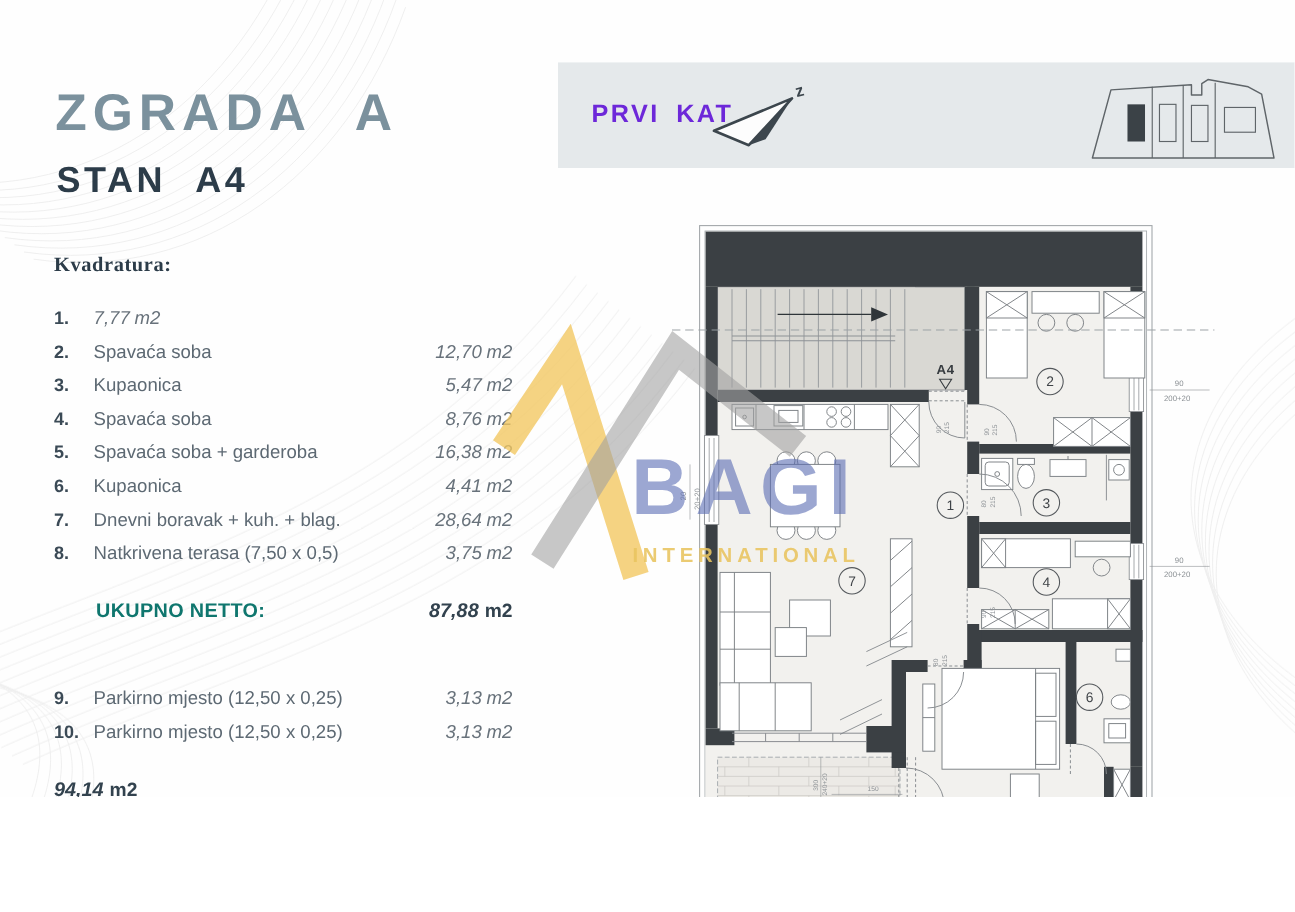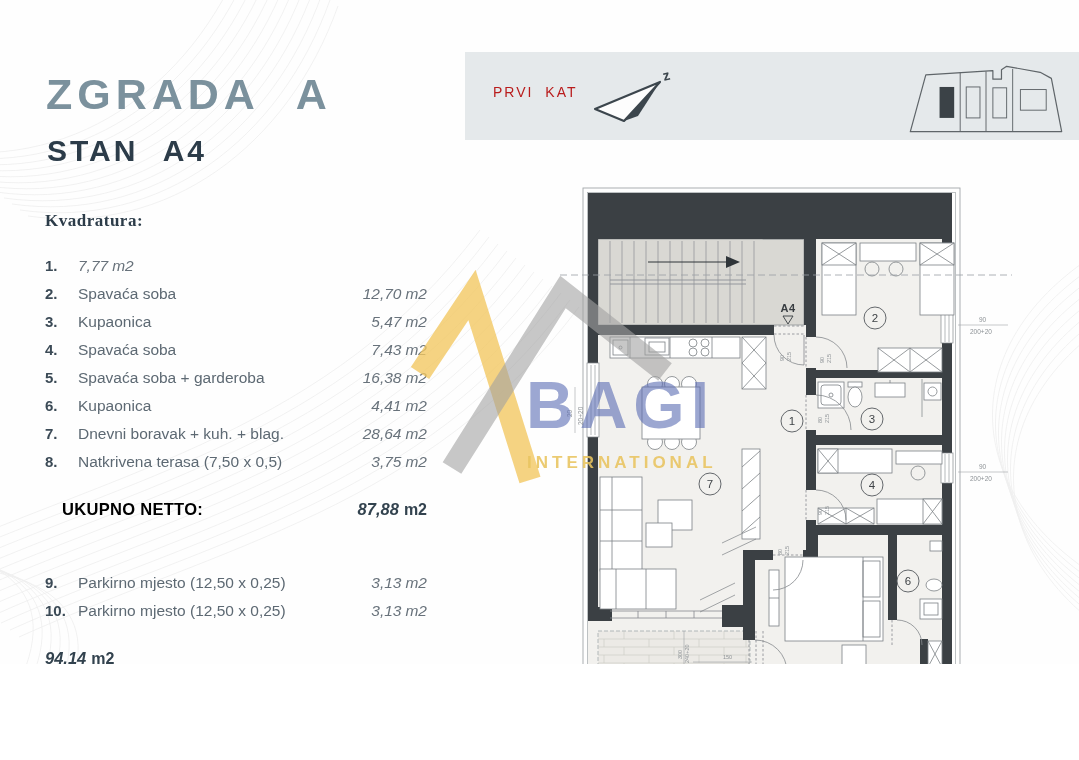--- a/index.html
+++ b/index.html
@@ -14,26 +14,26 @@
   .section-label{position:absolute;left:45px;top:211px;z-index:2;font-size:17px;font-weight:700;
         color:#2c3c49;letter-spacing:.5px;font-family:Liberation Serif, serif;}
   .room-list{position:absolute;left:45px;top:257px;width:382px;z-index:2;}
   .park-list{position:absolute;left:45px;top:574px;width:382px;z-index:2;}
   .row{display:flex;align-items:baseline;height:28px;font-size:15.5px;color:#5d6973;}
   .row .num{width:33px;font-weight:700;color:#3b4a56;font-size:15px;}
   .row .lbl{flex:1;}
   .row .val{font-style:italic;color:#68727b;margin-right:4px;}
   .row .unit{font-style:italic;color:#68727b;}
   .total-row{position:absolute;left:45px;width:382px;z-index:2;display:flex;align-items:baseline;}
-  .total-row .tlbl{margin-left:17px;flex:1;font-size:16.5px;font-weight:800;color:#000000;letter-spacing:.3px;}
+  .total-row .tlbl{margin-left:35px;flex:1;font-size:16.5px;font-weight:800;color:#0f766e;letter-spacing:.3px;}
   .total-row .tval{font-size:16.5px;font-weight:800;font-style:italic;color:#32424e;margin-right:5px;}
   .total-row .tunit{font-size:16px;font-weight:800;color:#32424e;}
   
   .header-bar{position:absolute;left:465px;top:52px;width:614px;height:88px;background:#e5e9eb;z-index:2;}
-  .floor-label{position:absolute;left:28px;top:32px;font-size:14px;font-weight:400;color:#b91c1c;
+  .floor-label{position:absolute;left:28px;top:32px;font-size:21px;font-weight:700;color:#6d28d9;
         letter-spacing:2px;word-spacing:6px;}
   .compass{position:absolute;left:123px;top:14px;}
   .bldg{position:absolute;left:435px;top:9px;}
   
   .plan-wrap{position:absolute;left:560px;top:185px;z-index:2;}
   .plan text{font-family:"Liberation Sans",sans-serif;}
   .dim{font-size:6.5px;fill:#8d9296;}
   .dimS{font-size:5.5px;fill:#8d9296;}
   .rmnum{font-size:11.5px;fill:#3f4347;}
   .a4lbl{font-size:11px;font-weight:bold;fill:#373c40;letter-spacing:.5px;}
@@ -116,21 +116,21 @@
     </div>
     <div class="row">
       <span class="num">3.</span>
       <span class="lbl">Kupaonica</span>
       <span class="val">5,47</span>
       <span class="unit">m2</span>
     </div>
     <div class="row">
       <span class="num">4.</span>
       <span class="lbl">Spavaća soba</span>
-      <span class="val">7,43</span>
+      <span class="val">8,76</span>
       <span class="unit">m2</span>
     </div>
     <div class="row">
       <span class="num">5.</span>
       <span class="lbl">Spavaća soba + garderoba</span>
       <span class="val">16,38</span>
       <span class="unit">m2</span>
     </div>
     <div class="row">
       <span class="num">6.</span>

